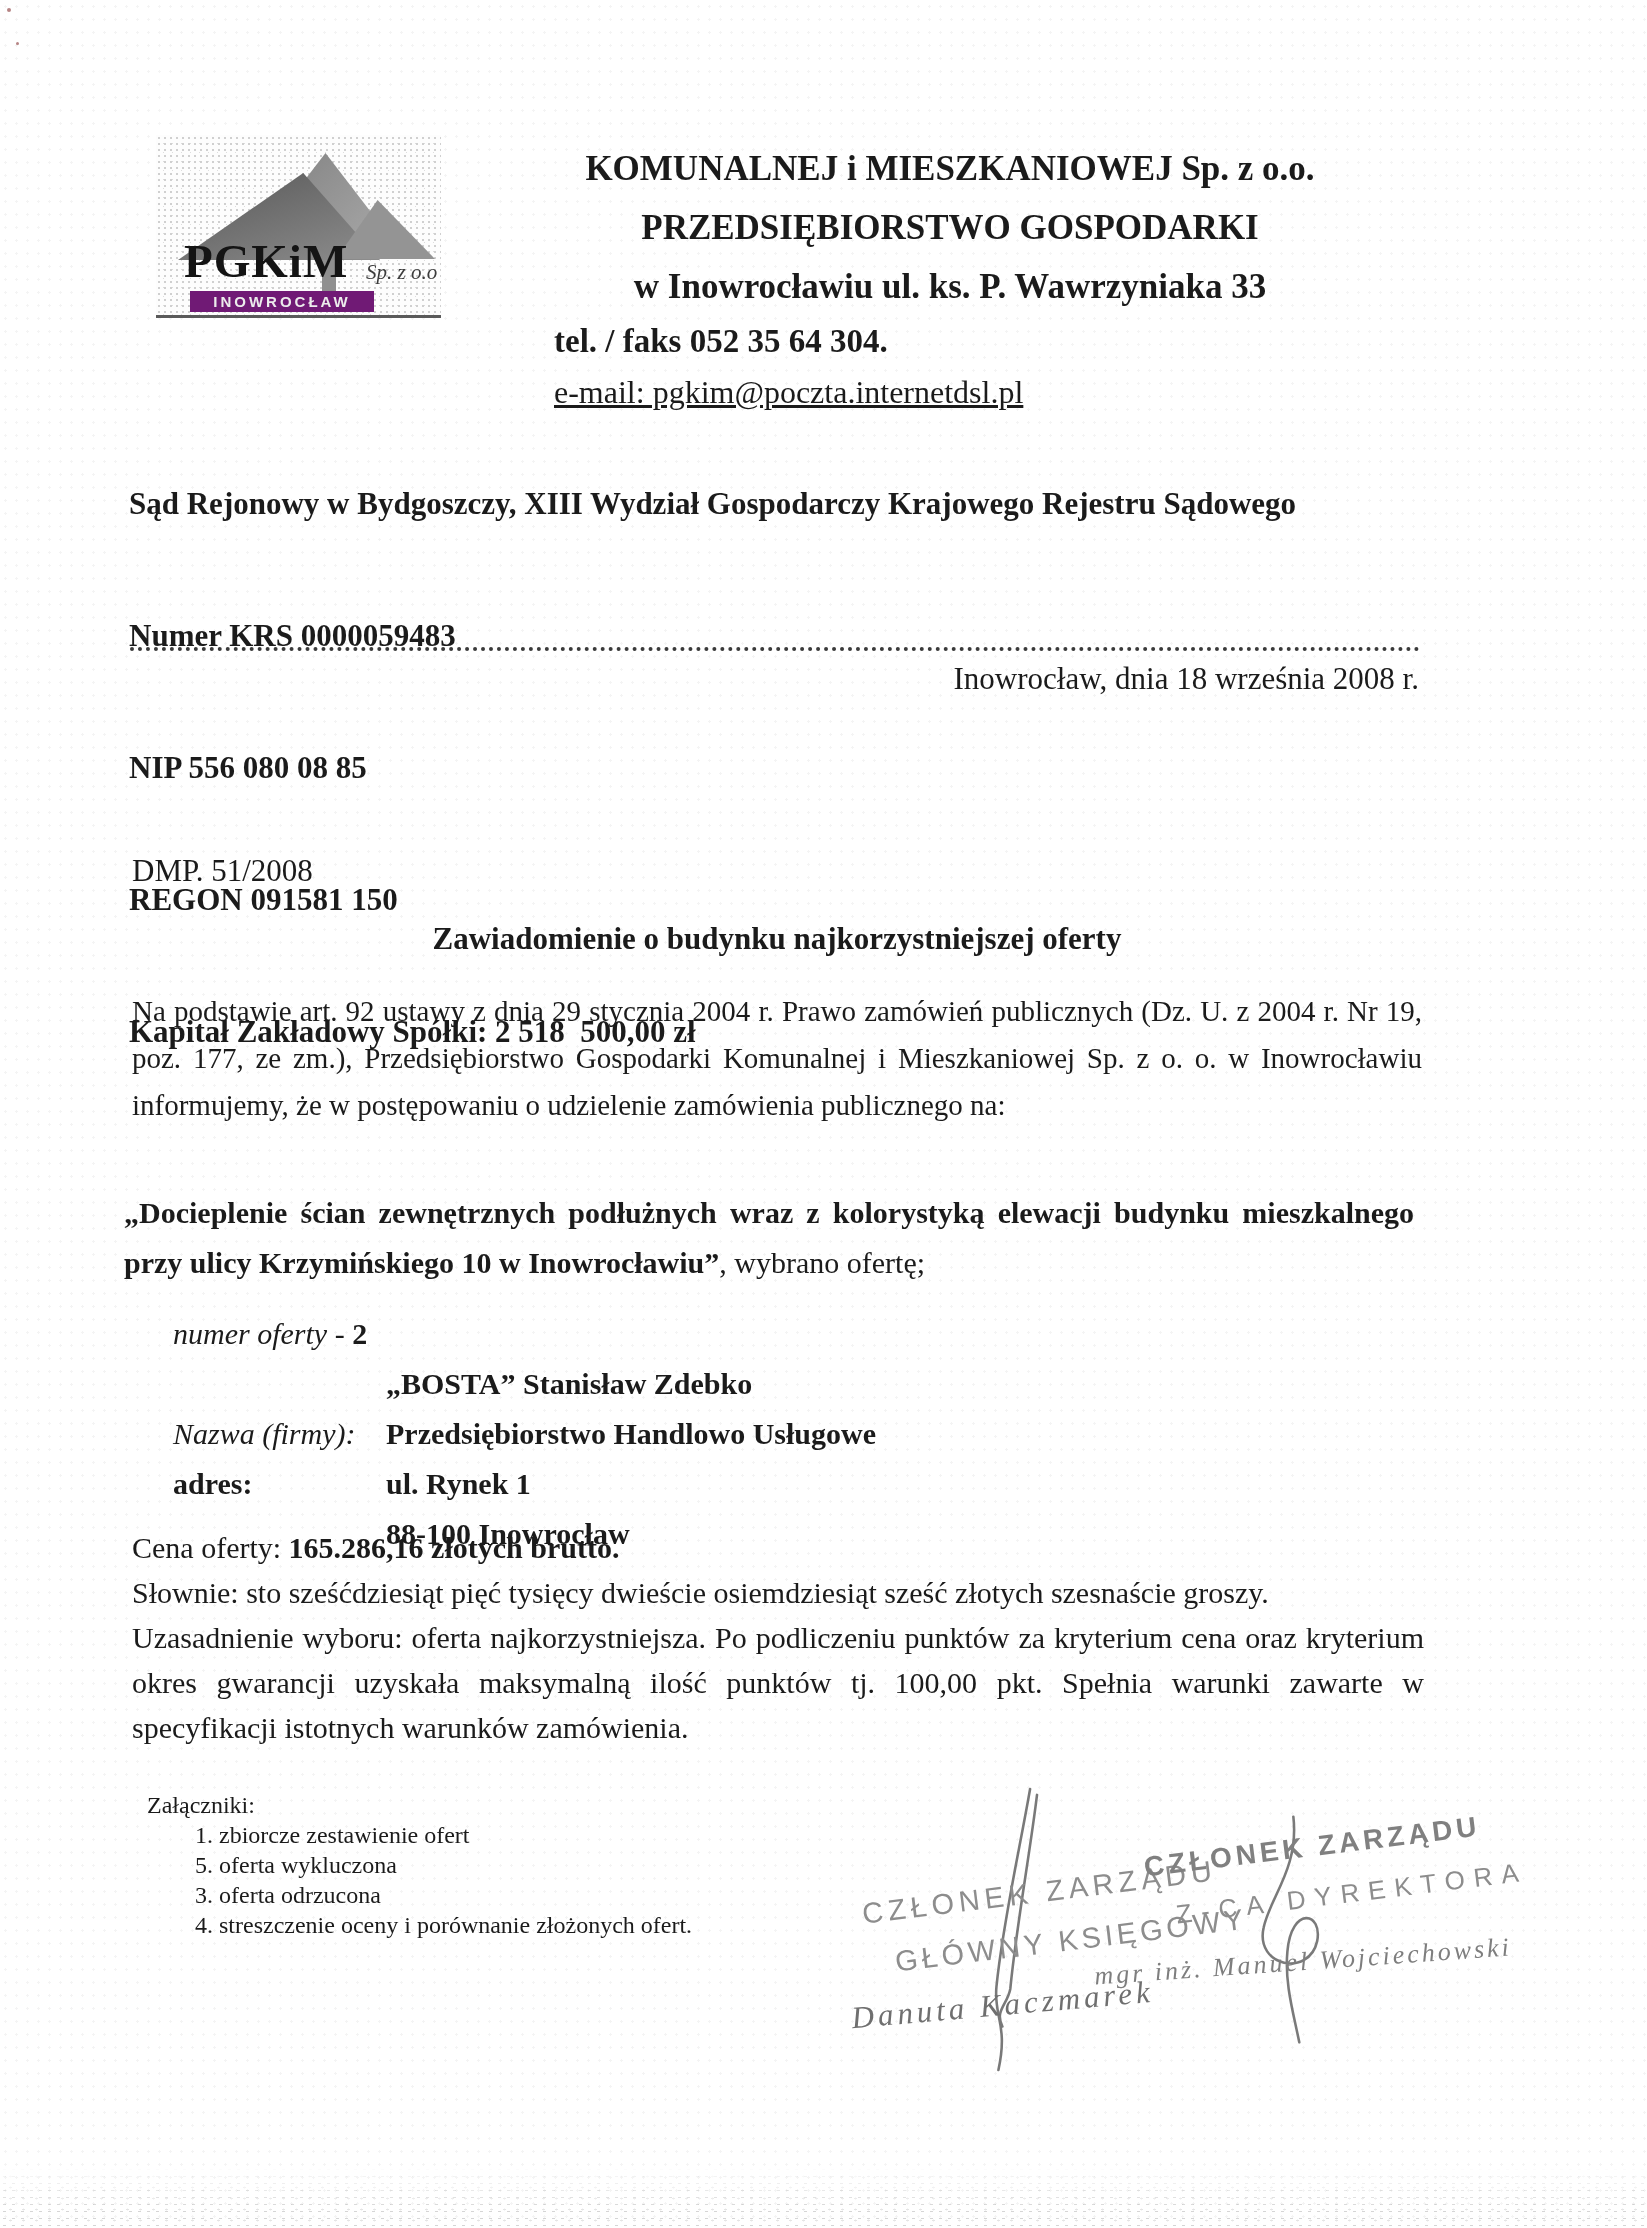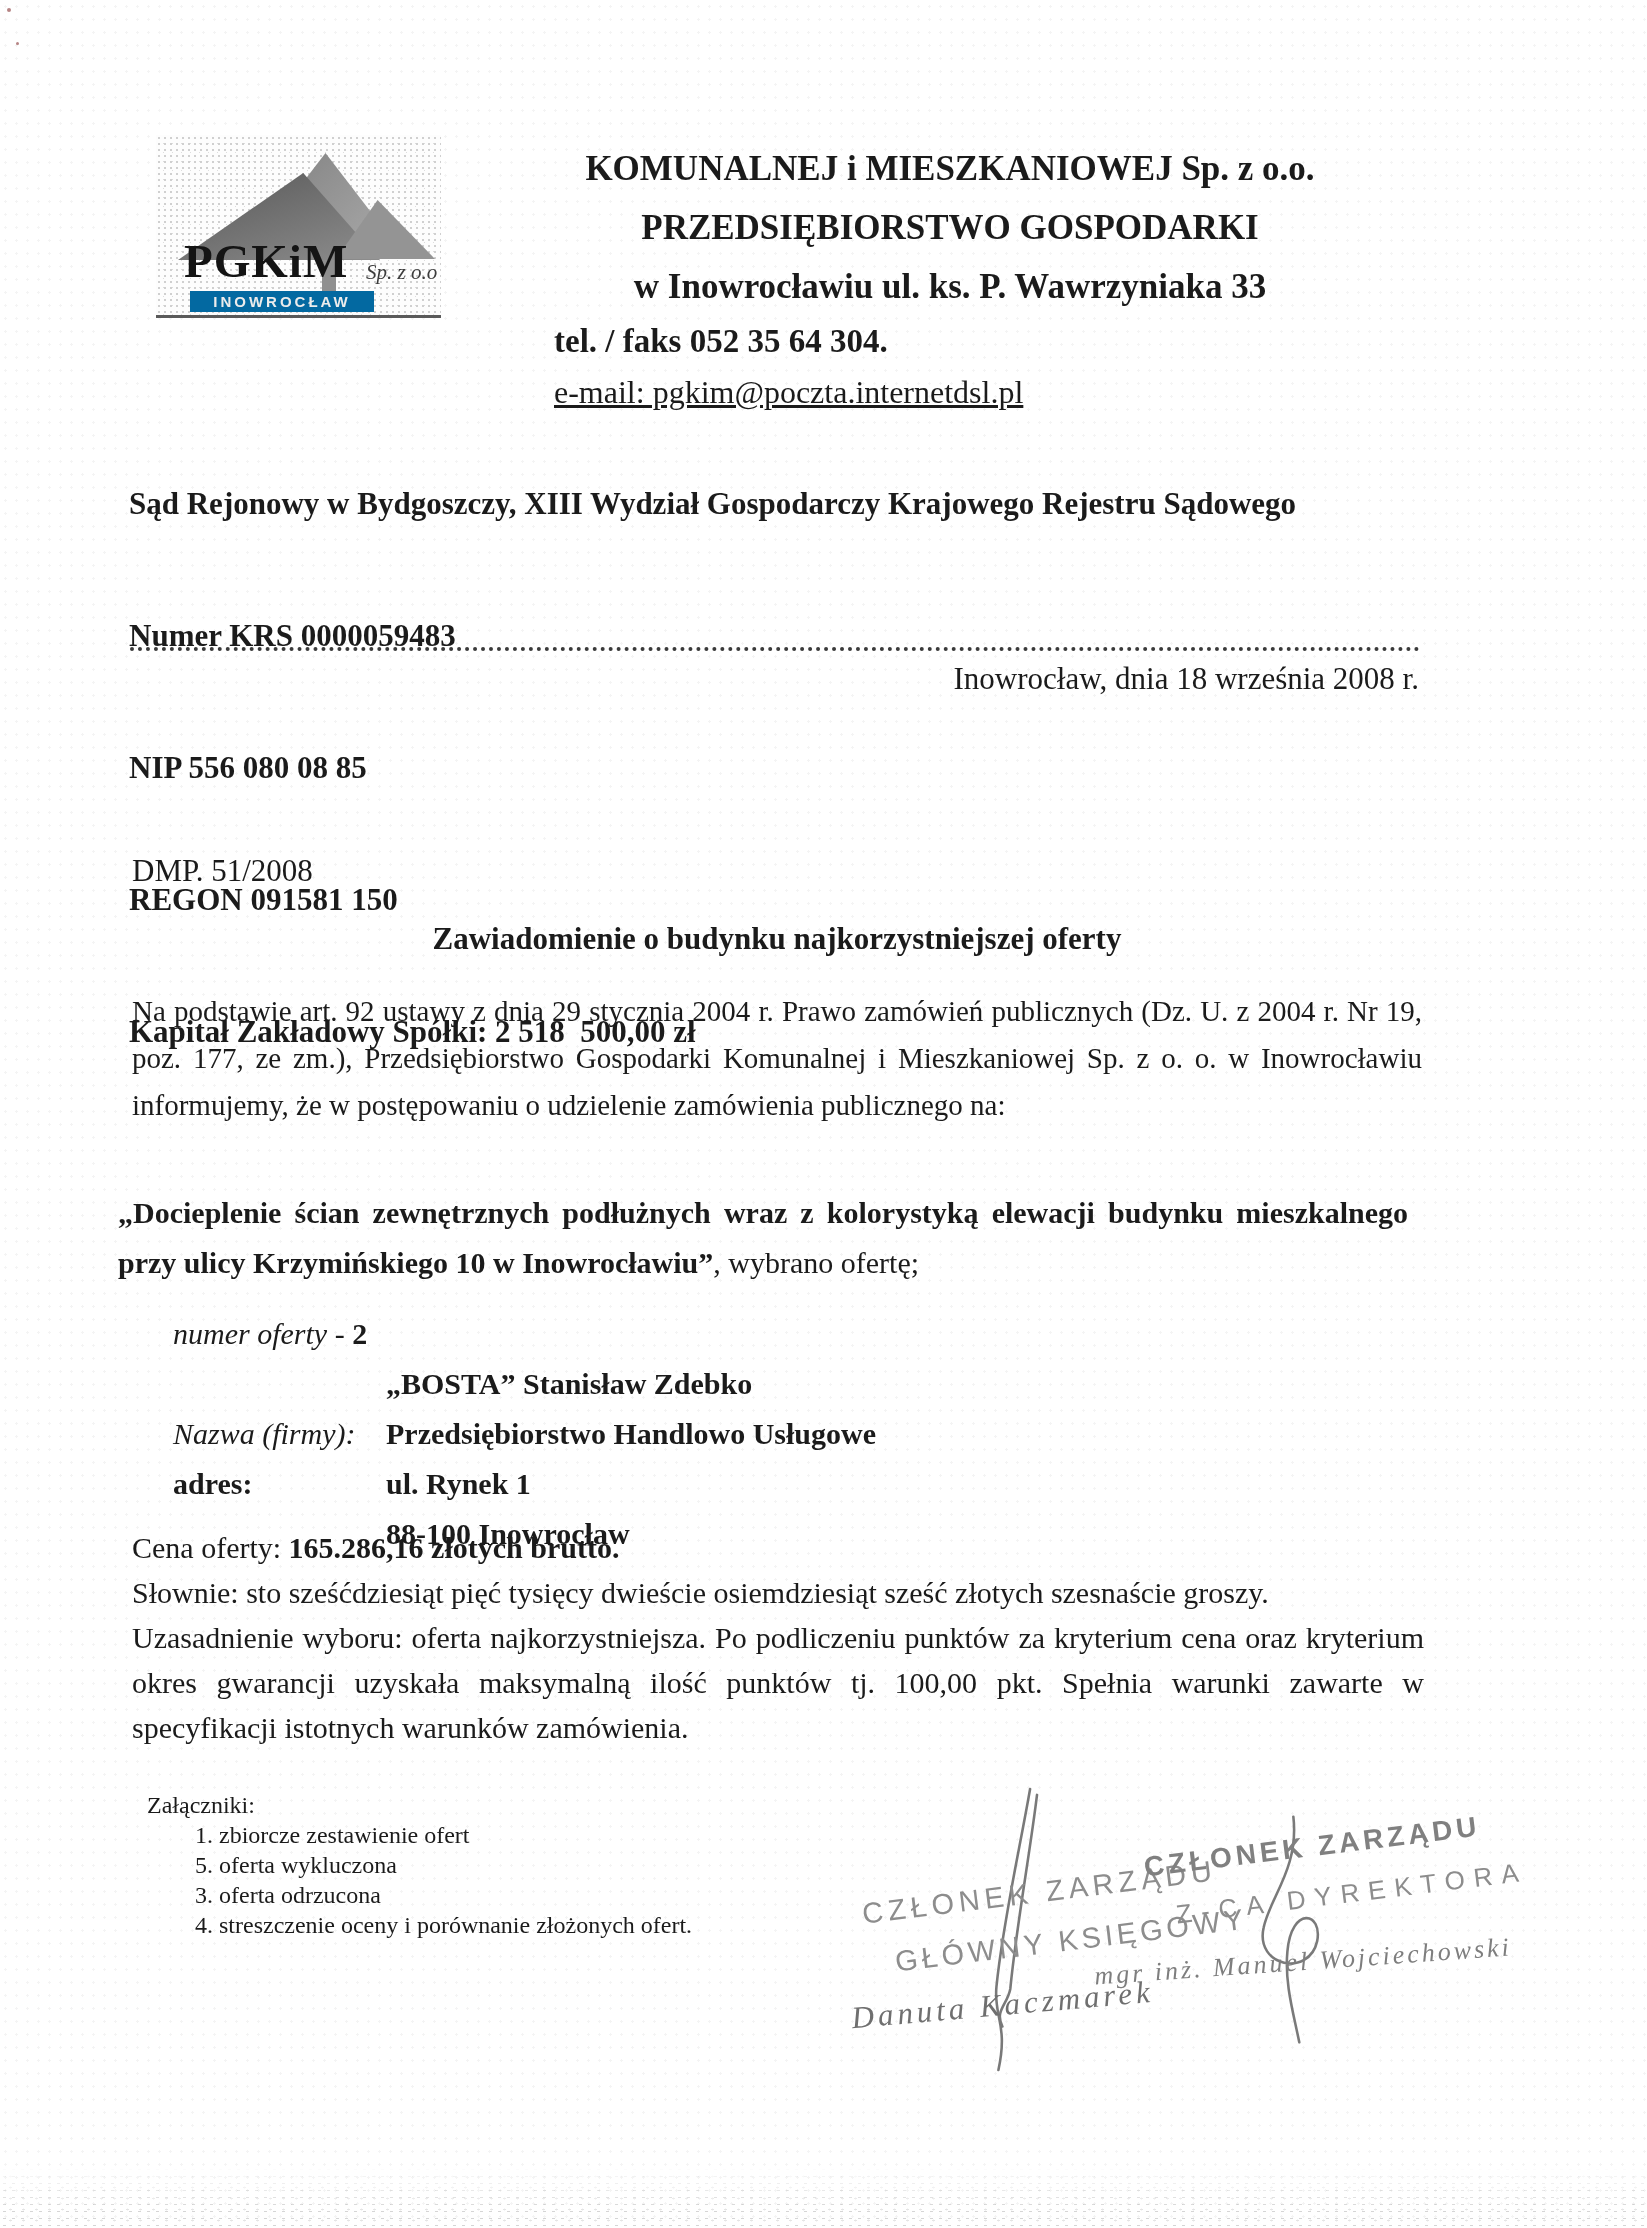--- a/index.html
+++ b/index.html
@@ -17,41 +17,41 @@
   .logo::before{content:"";position:absolute;inset:0;
     background-image:radial-gradient(#8a8a8a 0.8px, transparent 0.9px),radial-gradient(#ababab 0.7px, transparent 0.8px);
     background-size:6px 6px,9px 9px;background-position:0 0,3px 4px;opacity:.38;}
   .logo *{position:absolute;z-index:1;}
   .logo-chimney{left:166px;top:34px;width:14px;height:125px;background:#8f8f8f;}
   .mtn-back{left:95px;top:18px;width:149px;height:97px;background:linear-gradient(135deg,#7e7e7e,#ababab);clip-path:polygon(50% 0,100% 100%,0 100%);}
   .mtn-front{left:22px;top:38px;width:202px;height:87px;background:linear-gradient(160deg,#575757,#8d8d8d);clip-path:polygon(62% 0,100% 100%,0 100%);}
   .mtn-right{left:180px;top:65px;width:99px;height:59px;background:#949494;clip-path:polygon(42% 0,100% 100%,0 100%);}
   .logo-acronym{left:28px;top:99px;font-size:47px;font-weight:bold;letter-spacing:1px;color:#141414;}
   .logo-sp{left:210px;top:125px;font-style:italic;font-size:21px;color:#3c3c3c;}
-  .logo-city{left:34px;top:156px;width:184px;background:#0369a1;color:#ececec;font-family:"Liberation Sans",sans-serif;
+  .logo-city{left:34px;top:156px;width:184px;background:#701a75;color:#ececec;font-family:"Liberation Sans",sans-serif;
     font-size:15px;font-weight:bold;letter-spacing:3px;text-align:center;padding:2px 0;}
 
   
   .header{position:absolute;left:455px;top:139px;width:990px;text-align:center;}
   .hline{font-size:35px;font-weight:bold;line-height:59px;white-space:pre;}
   .phone{font-size:33px;font-weight:bold;line-height:51px;text-align:left;margin-left:99px;}
   .email{font-size:32px;line-height:50px;text-align:left;margin-left:99px;text-decoration:underline;}
 
   
   .registry{position:absolute;left:129px;top:394px;width:1307px;font-size:31px;font-weight:bold;line-height:44px;white-space:pre-wrap;}
   .acct-num{padding-left:51px;}
 
   .dotline{position:absolute;left:130px;top:647px;width:1290px;border-top:4px dotted #3a3a3a;height:0;}
   .dateline{position:absolute;left:132px;top:661px;width:1287px;text-align:right;font-size:31px;}
 
   .refnum{position:absolute;left:132px;top:853px;font-size:31px;}
   .doc-title{position:absolute;left:132px;top:921px;width:1290px;text-align:center;font-size:31px;font-weight:bold;}
 
   .intro{position:absolute;left:132px;top:988px;width:1290px;font-size:29px;line-height:47px;text-align:justify;margin:0;}
-  .subject{position:absolute;left:118px;top:1188px;width:1290px;font-size:30px;line-height:50px;text-align:justify;margin:0;}
+  .subject{position:absolute;left:124px;top:1188px;width:1290px;font-size:30px;line-height:50px;text-align:justify;margin:0;}
 
   
   .offer{position:absolute;left:173px;top:1309px;width:1247px;font-size:30px;line-height:50px;}
   .lbl-italic{font-style:italic;}
   .lbl-col{display:inline-block;width:213px;}
   .indent{margin-left:213px;}
 
   
   .price{position:absolute;left:132px;top:1525px;width:1292px;font-size:30px;line-height:45px;}
   .price p{margin:0;text-align:justify;}

